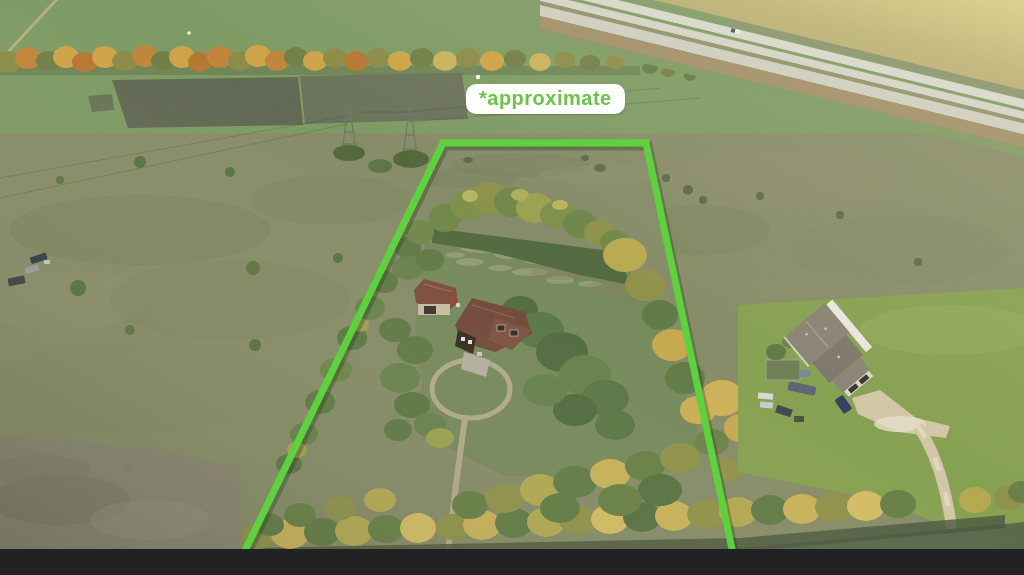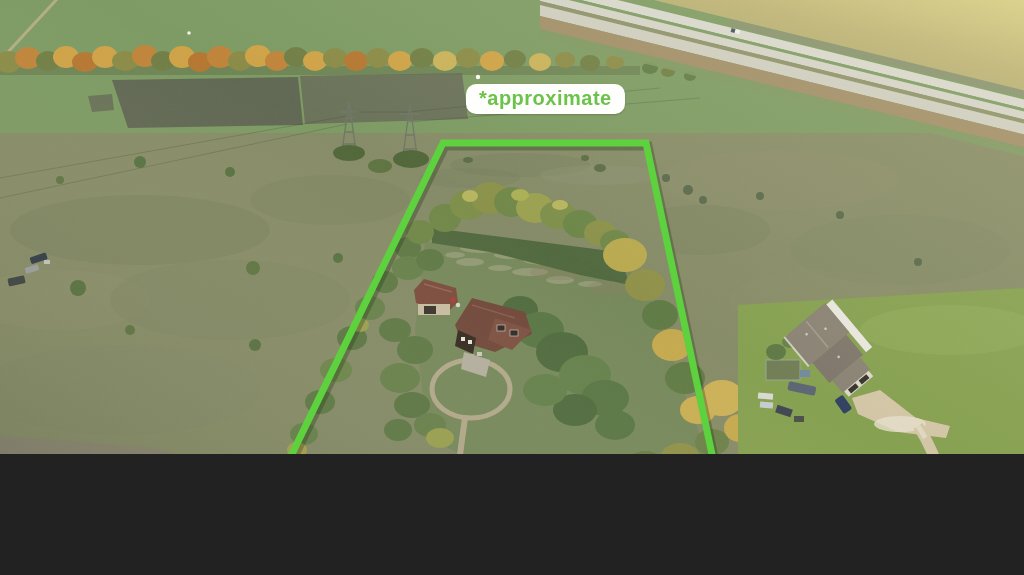--- a/index.html
+++ b/index.html
@@ -1,17 +1,17 @@
 <!DOCTYPE html>
 <html style="--field-green: #7c9a62; --pasture-olive: #868b66; --scrub-gray: #8a8371; --meadow-green: #75885a; --lawn-green: #85a04f; --dark-field: #566749; --highway-white: #d8d8cf; --shoulder-brown: #a08d67; --road-tan: #b3a98c; --autumn-orange: #c08338; --autumn-gold: #cbb252; --tree-green: #5d7844; --tree-dark: #4e6a3d; --roof-brown: #6f4639; --neighbor-roof: #8a8274; --beyond-tan: #b3a96e;"><head>
 <meta charset="utf-8">
 <style>
   html,body{margin:0;padding:0;background:#222;}
   #stage{
-    position:relative;width:1024px;height:454px;overflow:hidden;
+    position:relative;width:1024px;height:549px;overflow:hidden;
     font-family:"Liberation Sans","DejaVu Sans",sans-serif;
   }
   #stage svg{position:absolute;left:0;top:0;display:block;}
   
   .c-field{fill:var(--field-green,#7c9a62)}
   .c-olive{fill:var(--pasture-olive,#868b66)}
   .c-scrub{fill:var(--scrub-gray,#8a8371)}
   .c-meadow{fill:var(--meadow-green,#75885a)}
   .c-lawn{fill:var(--lawn-green,#85a04f)}
   .c-hwy{fill:var(--highway-white,#d8d8cf)}

